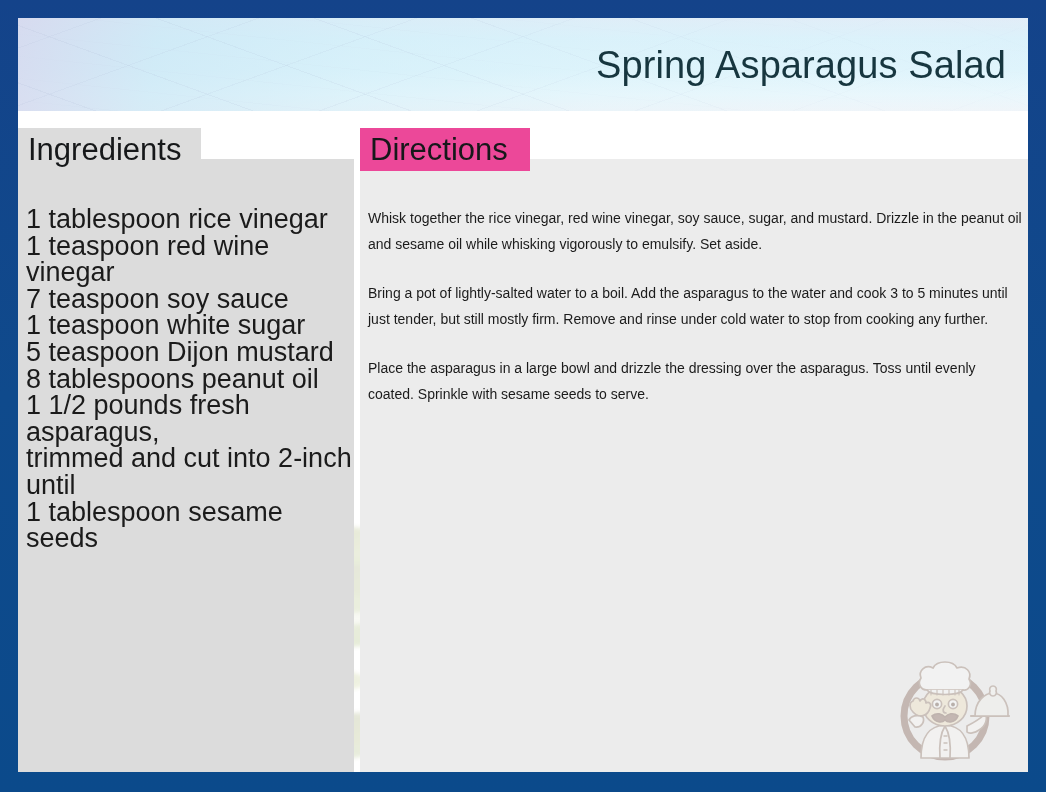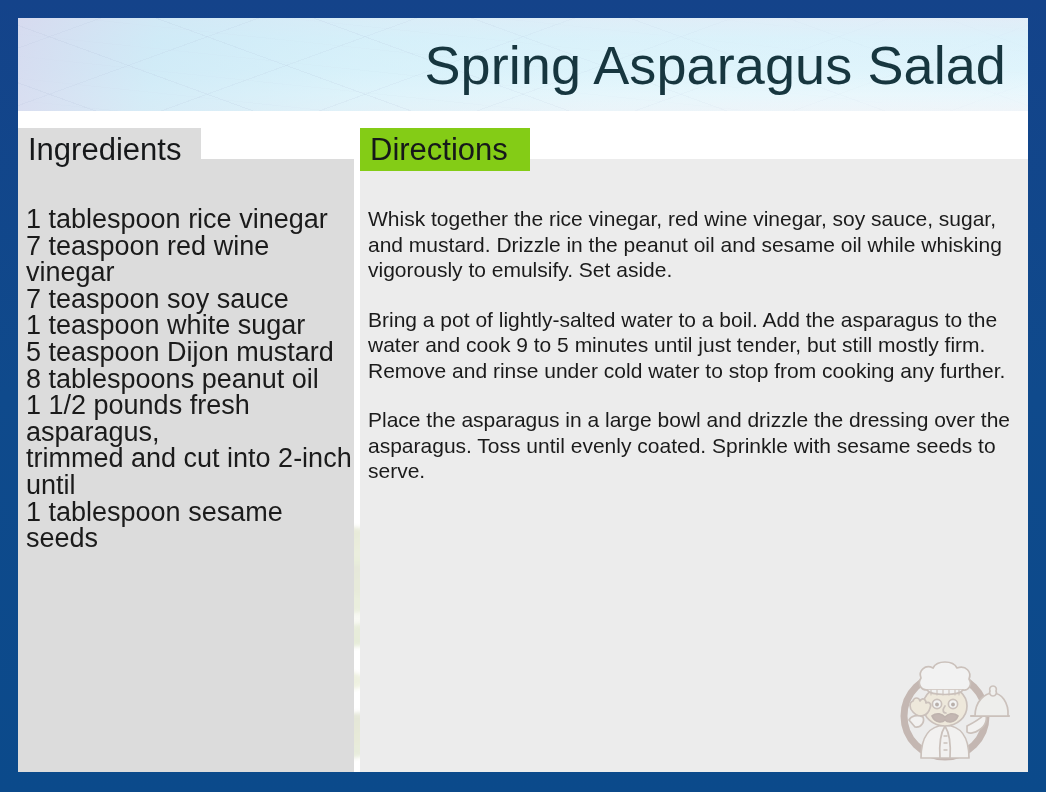--- a/index.html
+++ b/index.html
@@ -77,21 +77,21 @@
         rgba(255,255,255,0) 11px,
         rgba(255,255,255,0) 22px);
     -webkit-mask-image: linear-gradient(90deg, rgba(0,0,0,1) 0%, rgba(0,0,0,0.85) 40%, rgba(0,0,0,0.35) 75%, rgba(0,0,0,0.15) 100%);
             mask-image: linear-gradient(90deg, rgba(0,0,0,1) 0%, rgba(0,0,0,0.85) 40%, rgba(0,0,0,0.35) 75%, rgba(0,0,0,0.15) 100%);
   }
   #recipe-title {
     position: absolute;
     right: 22px;
     top: 50%;
     transform: translateY(-50%);
-    font-size: 54px;
+    font-size: 38px;
     font-weight: 400;
     letter-spacing: 0.1px;
     color: #17363f;
     white-space: nowrap;
   }
 
   
   #asparagus-photo {
     position: absolute;
     left: 60px;
@@ -130,21 +130,21 @@
     padding-left: 10px;
   }
   #ingredients-tab {
     left: 0;
     width: 183px;
     background: #dcdcdc;
   }
   #directions-tab {
     left: 342px;
     width: 170px;
-    background: #84cc16;
+    background: #ec4899;
   }
   .section-heading {
     font-size: 31px;
     font-weight: 400;
     color: #16181a;
     line-height: 1;
     text-align: right;
   }
 
   
@@ -162,21 +162,21 @@
   }
 
   
   #directions-body {
     position: absolute;
     left: 350px;
     top: 188px;
     width: 655px;
   }
   #directions-body p {
-    font-size: 21px;
+    font-size: 14px;
     line-height: 25.5px;
     color: #1b1b1b;
     margin-bottom: 24px;
   }
   #directions-body p:last-child { margin-bottom: 12px; }
 
   
   #chef-logo {
     position: absolute;
     right: 17px;
@@ -248,38 +248,38 @@
         <ellipse cx="470" cy="238" rx="150" ry="26" fill="#d9e1bd" opacity="0.25"></ellipse>
       </g>
     </svg>
 
     <div id="ingredients-panel"></div>
     <div class="section-tab" id="ingredients-tab">
       <span class="section-heading">Ingredients</span>
     </div>
     <ul id="ingredients-list">
       <li>1 tablespoon rice vinegar</li>
-      <li>7 teaspoon red wine vinegar</li>
+      <li>1 teaspoon red wine vinegar</li>
       <li>7 teaspoon soy sauce</li>
       <li>1 teaspoon white sugar</li>
       <li>5 teaspoon Dijon mustard</li>
       <li>8 tablespoons peanut oil</li>
       <li>1 1/2 pounds fresh asparagus,</li>
       <li>trimmed and cut into 2-inch</li>
       <li>until</li>
       <li>1 tablespoon sesame seeds</li>
     </ul>
 
     <div id="directions-panel"></div>
     <div class="section-tab" id="directions-tab">
       <span class="section-heading">Directions</span>
     </div>
     <div id="directions-body">
       <p>Whisk together the rice vinegar, red wine vinegar, soy sauce, sugar, and mustard. Drizzle in the peanut oil and sesame oil while whisking vigorously to emulsify. Set aside.</p>
-      <p>Bring a pot of lightly-salted water to a boil. Add the asparagus to the water and cook 9 to 5 minutes until just tender, but still mostly firm. Remove and rinse under cold water to stop from cooking any further.</p>
+      <p>Bring a pot of lightly-salted water to a boil. Add the asparagus to the water and cook 3 to 5 minutes until just tender, but still mostly firm. Remove and rinse under cold water to stop from cooking any further.</p>
       <p>Place the asparagus in a large bowl and drizzle the dressing over the asparagus. Toss until evenly coated. Sprinkle with sesame seeds to serve.</p>
     </div>
 
     <svg id="chef-logo" viewBox="0 0 124 124">
       <g stroke="#8a6a5c" fill="none" stroke-width="2.4">
 
         <circle cx="58" cy="70" r="41" stroke="#8a6a5c" stroke-width="7" fill="none"></circle>
       </g>
 
       <g stroke="#9a8274" stroke-width="1.7" stroke-linejoin="round" stroke-linecap="round">

